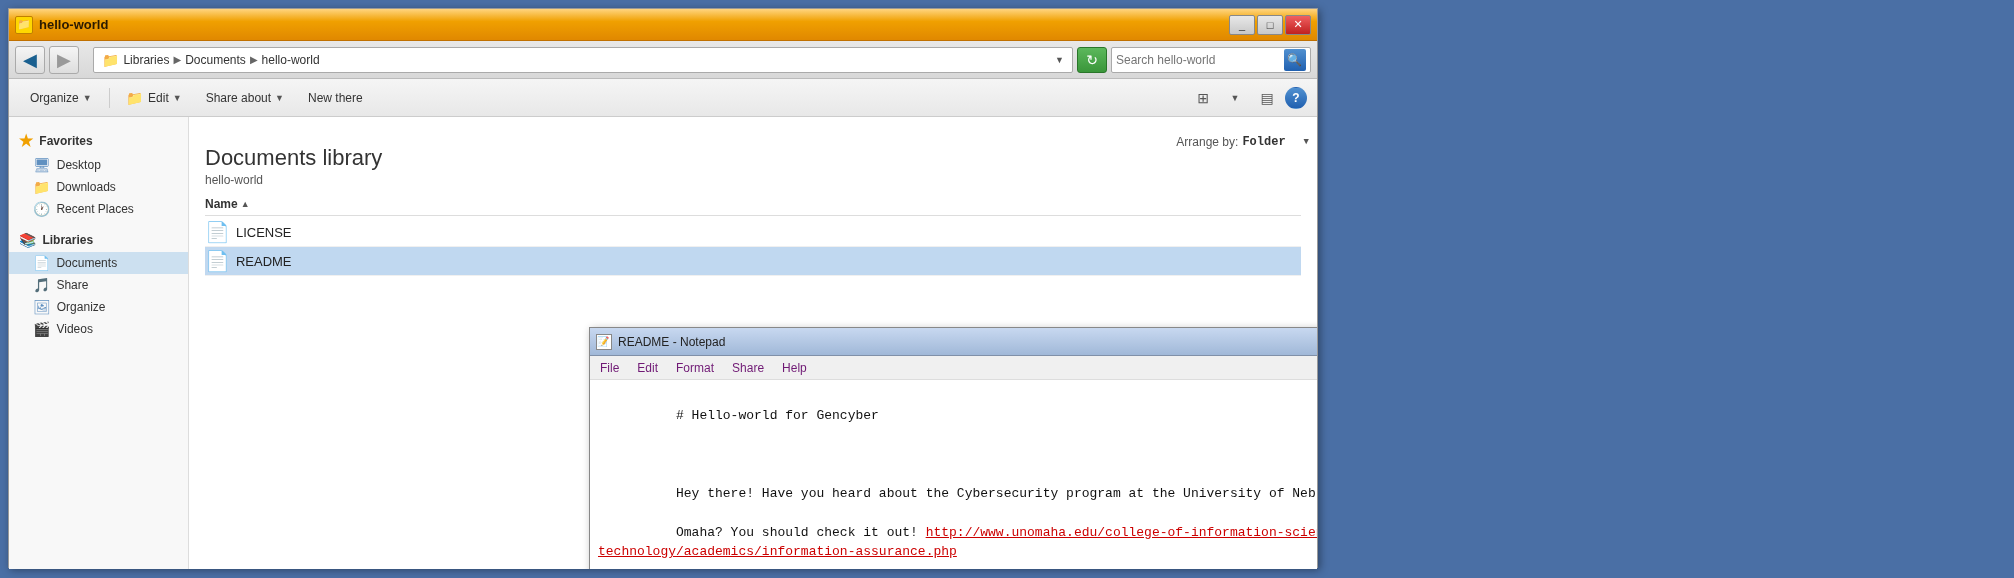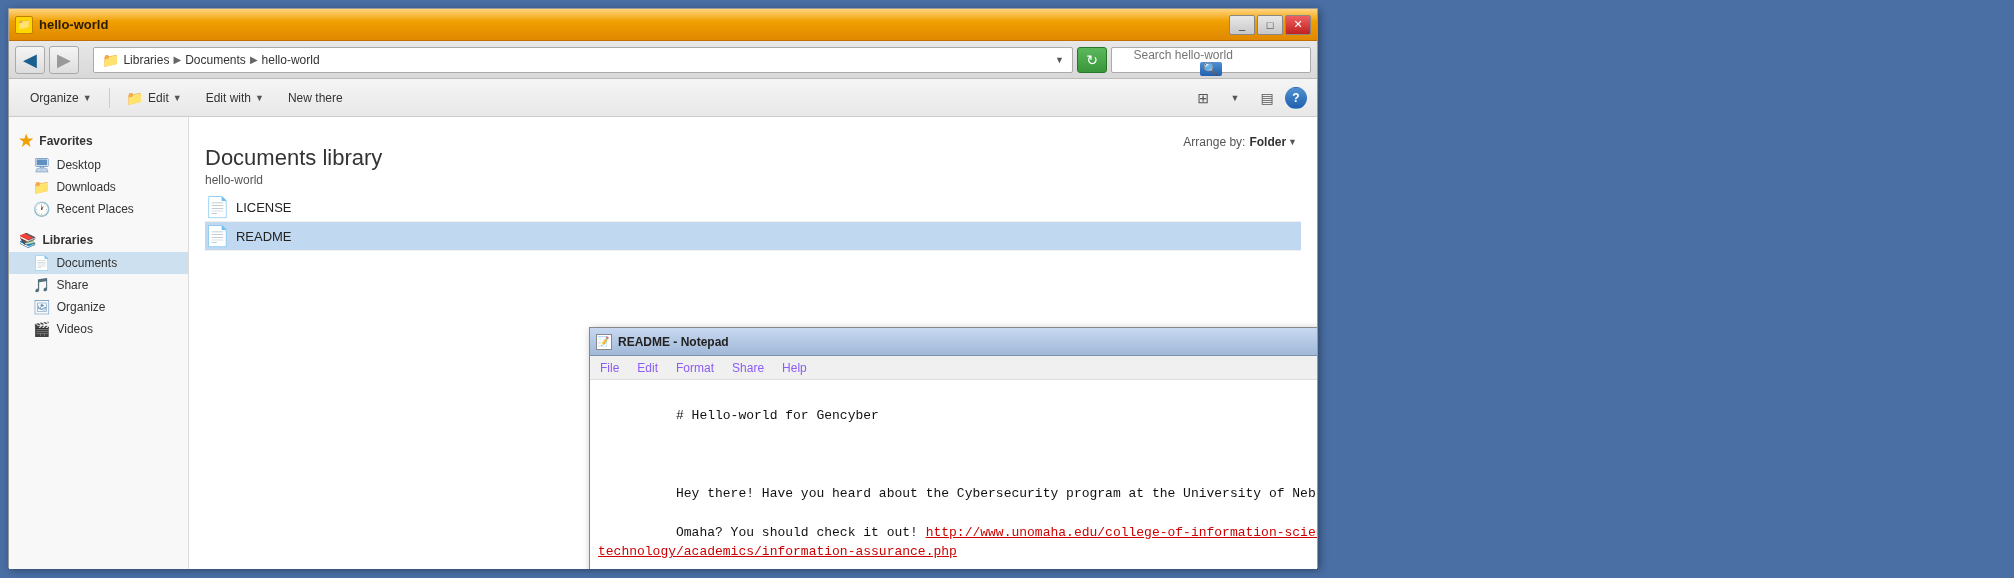--- a/index.html
+++ b/index.html
@@ -129,21 +129,20 @@
     }
     .search-box {
       width: 200px;
       height: 26px;
       background: white;
       border: 1px solid #aaa;
       border-radius: 2px;
       display: flex;
       align-items: center;
       padding: 0 4px;
-      flex-direction: column;
     }
     .search-input {
       flex: 1;
       border: none;
       outline: none;
       font-size: 12px;
       color: #888;
       background: transparent;
     }
     .search-btn {
@@ -267,34 +266,35 @@
       color: #333;
       margin-bottom: 2px;
     }
     .library-subtitle {
       font-size: 12px;
       color: #555;
     }
     .arrange-by {
       position: absolute;
       top: 18px;
-      right: 20px;
+      right: 8px;
       font-size: 12px;
       color: #555;
       display: flex;
       gap: 4px;
     }
     .arrange-dropdown {
       font-size: 12px;
       color: #333;
       font-weight: bold;
       cursor: pointer;
       display: flex;
       align-items: center;
-      gap: 2px;
+      gap: 18px;
+      font-family: Liberation Mono, monospace;
     }
 
     
     .file-list-header {
       border-bottom: 1px solid #ddd;
       padding: 4px 0;
       margin-bottom: 2px;
       display: flex;
       align-items: center;
     }
@@ -348,34 +348,34 @@
       display: flex;
       align-items: center;
       justify-content: center;
       font-size: 10px;
       color: #555;
     }
     .notepad-title-text {
       flex: 1;
       font-size: 12px;
       color: #222;
-      font-weight: bold;
+      font-weight: normal;
     }
     .notepad-menu {
       height: 24px;
       background: #f0f0f0;
       border-bottom: 1px solid #ddd;
       display: flex;
       align-items: center;
       padding: 0 6px;
       gap: 10px;
     }
     .notepad-menu-item {
       font-size: 12px;
-      color: #8b5cf6;
+      color: #701a75;
       cursor: pointer;
       padding: 2px 4px;
     }
     .notepad-content {
       padding: 6px 8px;
       font-family: 'Courier New', monospace;
       font-size: 13px;
       color: #111;
       line-height: 1.5;
       white-space: pre-wrap;
@@ -439,21 +439,21 @@
       <span>Organize</span>
       <span class="chevron">▼</span>
     </button>
     <div class="toolbar-sep"></div>
     <button class="toolbar-btn">
       <span style="font-size:14px;">📁</span>
       <span>Edit</span>
       <span class="chevron">▼</span>
     </button>
     <button class="toolbar-btn">
-      <span>Edit with</span>
+      <span>Share about</span>
       <span class="chevron">▼</span>
     </button>
     <button class="toolbar-btn">
       <span>New there</span>
     </button>
     <div class="toolbar-right">
       <button class="view-btn">
         <span>⊞</span>
       </button>
       <button class="view-btn">
@@ -518,20 +518,26 @@
         <div class="library-subtitle">hello-world</div>
       </div>
       <div class="arrange-by">
         <span>Arrange by:</span>
         <span class="arrange-dropdown">
           <span>Folder</span>
           <span class="chevron">▼</span>
         </span>
       </div>
 
+      <div class="file-list-header">
+        <div class="col-name">
+          <span>Name</span>
+          <span style="font-size:9px;color:#555;">▲</span>
+        </div>
+      </div>
 
       <div class="file-row">
         <span class="file-icon">📄</span>
         <span class="file-name">LICENSE</span>
       </div>
       <div class="file-row selected">
         <span class="file-icon" style="color:#2060a0;">📄</span>
         <span class="file-name">README</span>
       </div>
 

